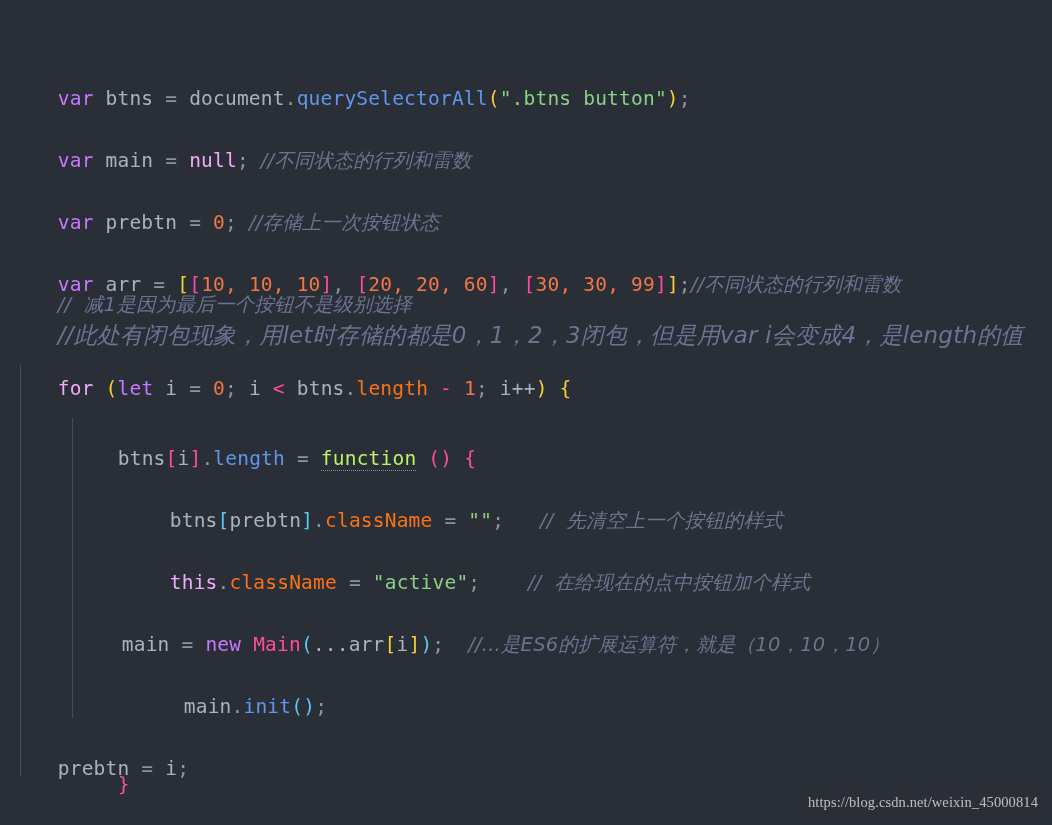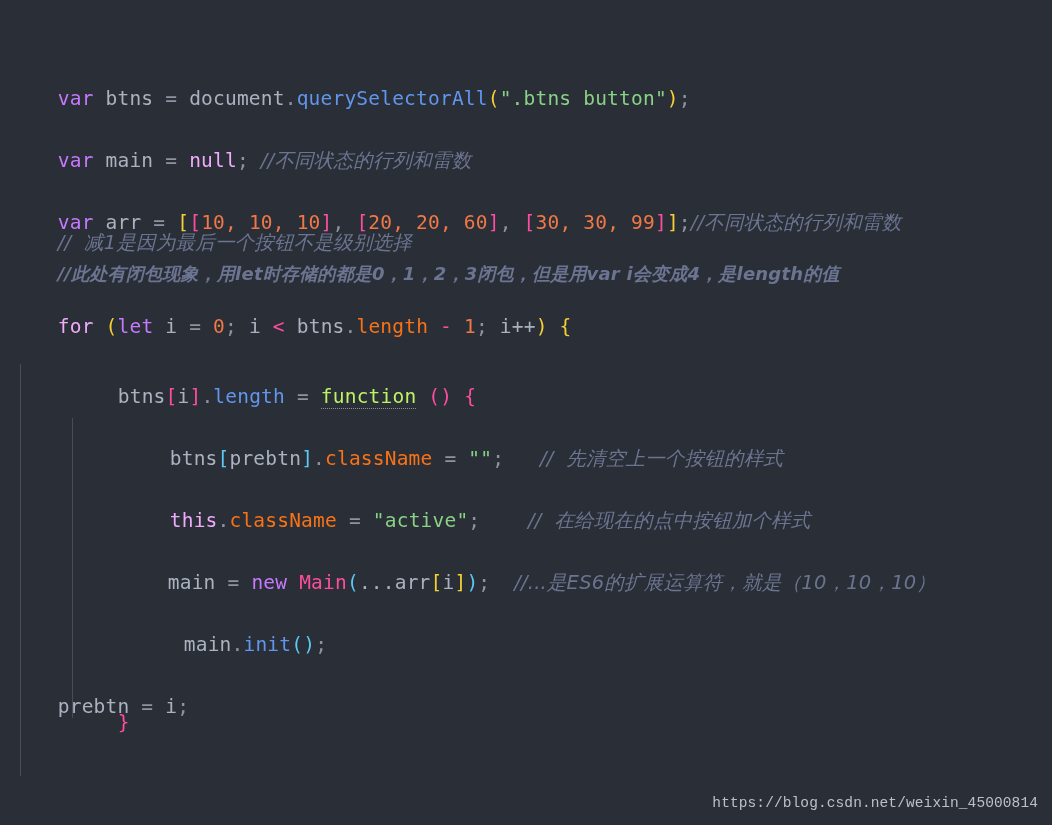--- a/index.html
+++ b/index.html
@@ -66,21 +66,21 @@
     color: #6b7490;
     font-style: italic;
   }
   .cmt-zh { font-family: "DejaVu Sans", "Liberation Sans", sans-serif; font-style: italic; }
 
   .watermark {
     position: absolute;
     right: 14px;
     bottom: 14px;
     color: #c9ccd2;
-    font-family: Liberation Mono, monospace;
+    font-family: Liberation Serif, serif;
     font-size: 14.5px;
     letter-spacing: 0.1px;
     opacity: 0.92;
   }
 </style>
 </head>
 <body>
 
 <div id="editor">
 
@@ -88,50 +88,53 @@
   <div class="guide guide-l2" style="top:418px; height:300px;"></div>
 
   <div class="code-line">
     <span class="kw-var">var</span><span> </span><span class="ident">btns</span><span> </span><span class="punc">=</span><span> </span><span class="ident">document</span><span class="punc">.</span><span class="prop">querySelectorAll</span><span class="br-y">(</span><span class="str">".btns button"</span><span class="br-y">)</span><span class="punc">;</span>
   </div>
 
   <div class="code-line">
     <span class="kw-var">var</span><span> </span><span class="ident">main</span><span> </span><span class="punc">=</span><span> </span><span class="kw-ctrl">null</span><span class="punc">;</span><span> </span><span class="cmt cmt-zh">//不同状态的行列和雷数</span>
   </div>
 
+  <div class="code-line">
+    <span class="kw-var">var</span><span> </span><span class="ident">prebtn</span><span> </span><span class="punc">=</span><span> </span><span class="num">0</span><span class="punc">;</span><span> </span><span class="cmt cmt-zh">//存储上一次按钮状态</span>
+  </div>
 
   <div class="code-line">
     <span class="kw-var">var</span><span> </span><span class="ident">arr</span><span> </span><span class="punc">=</span><span> </span><span class="br-y">[</span><span class="br-p">[</span><span class="num">10, 10, 10</span><span class="br-p">]</span><span class="punc">, </span><span class="br-p">[</span><span class="num">20, 20, 60</span><span class="br-p">]</span><span class="punc">, </span><span class="br-p">[</span><span class="num">30, 30, 99</span><span class="br-p">]</span><span class="br-y">]</span><span class="punc">;</span><span class="cmt cmt-zh">//不同状态的行列和雷数</span>
   </div>
 
   <div class="code-line tight" style="margin-top:4px;">
     <span class="cmt cmt-zh">//  减1是因为最后一个按钮不是级别选择</span>
   </div>
 
   <div class="code-line tight">
-    <span class="cmt cmt-zh" style="font-size:18px;font-weight:bold;">//此处有闭包现象，用let时存储的都是0，1，2，3闭包，但是用var i会变成4，是length的值</span>
+    <span class="cmt cmt-zh" style="font-size:23px;">//此处有闭包现象，用let时存储的都是0，1，2，3闭包，但是用var i会变成4，是length的值</span>
   </div>
 
   <div class="code-line half">
     <span class="kw-ctrl">for</span><span> </span><span class="br-y">(</span><span class="kw-var">let</span><span> </span><span class="ident">i</span><span> </span><span class="punc">=</span><span> </span><span class="num">0</span><span class="punc">;</span><span> </span><span class="ident">i</span><span> </span><span class="op">&lt;</span><span> </span><span class="ident">btns</span><span class="punc">.</span><span class="member">length</span><span> </span><span class="op">-</span><span> </span><span class="num">1</span><span class="punc">;</span><span> </span><span class="ident">i++</span><span class="br-y">)</span><span> </span><span class="br-y">{</span>
   </div>
 
   <div class="code-line" style="padding-left:70px;">
     <span class="ident">btns</span><span class="br-p">[</span><span class="ident">i</span><span class="br-p">]</span><span class="punc">.</span><span class="prop">length</span><span> </span><span class="punc">=</span><span> </span><span class="fn-underline">function</span><span> </span><span class="br-p">()</span><span> </span><span class="br-p">{</span>
   </div>
 
   <div class="code-line" style="padding-left:122px;">
     <span class="ident">btns</span><span class="br-b">[</span><span class="ident">prebtn</span><span class="br-b">]</span><span class="punc">.</span><span class="member">className</span><span> </span><span class="punc">=</span><span> </span><span class="str">""</span><span class="punc">;</span><span>   </span><span class="cmt cmt-zh">//  先清空上一个按钮的样式</span>
   </div>
 
   <div class="code-line" style="padding-left:122px;">
     <span class="kw-ctrl">this</span><span class="punc">.</span><span class="member">className</span><span> </span><span class="punc">=</span><span> </span><span class="str">"active"</span><span class="punc">;</span><span>    </span><span class="cmt cmt-zh">//  在给现在的点中按钮加个样式</span>
   </div>
 
-  <div class="code-line" style="padding-left:120px;">
+  <div class="code-line" style="padding-left:74px;">
     <span class="ident">main</span><span> </span><span class="punc">=</span><span> </span><span class="kw-var">new</span><span> </span><span class="cls">Main</span><span class="br-b">(</span><span class="ident">...arr</span><span class="br-y">[</span><span class="ident">i</span><span class="br-y">]</span><span class="br-b">)</span><span class="punc">;</span><span>  </span><span class="cmt cmt-zh">//...是ES6的扩展运算符，就是（10，10，10）</span>
   </div>
 
   <div class="code-line" style="padding-left:122px;margin-left:14px;">
     <span class="ident">main</span><span class="punc">.</span><span class="prop">init</span><span class="br-b">()</span><span class="punc">;</span>
   </div>
 
   <div class="code-line" style="">
     <span class="ident">prebtn</span><span> </span><span class="punc">=</span><span> </span><span class="ident">i</span><span class="punc">;</span>
   </div>

